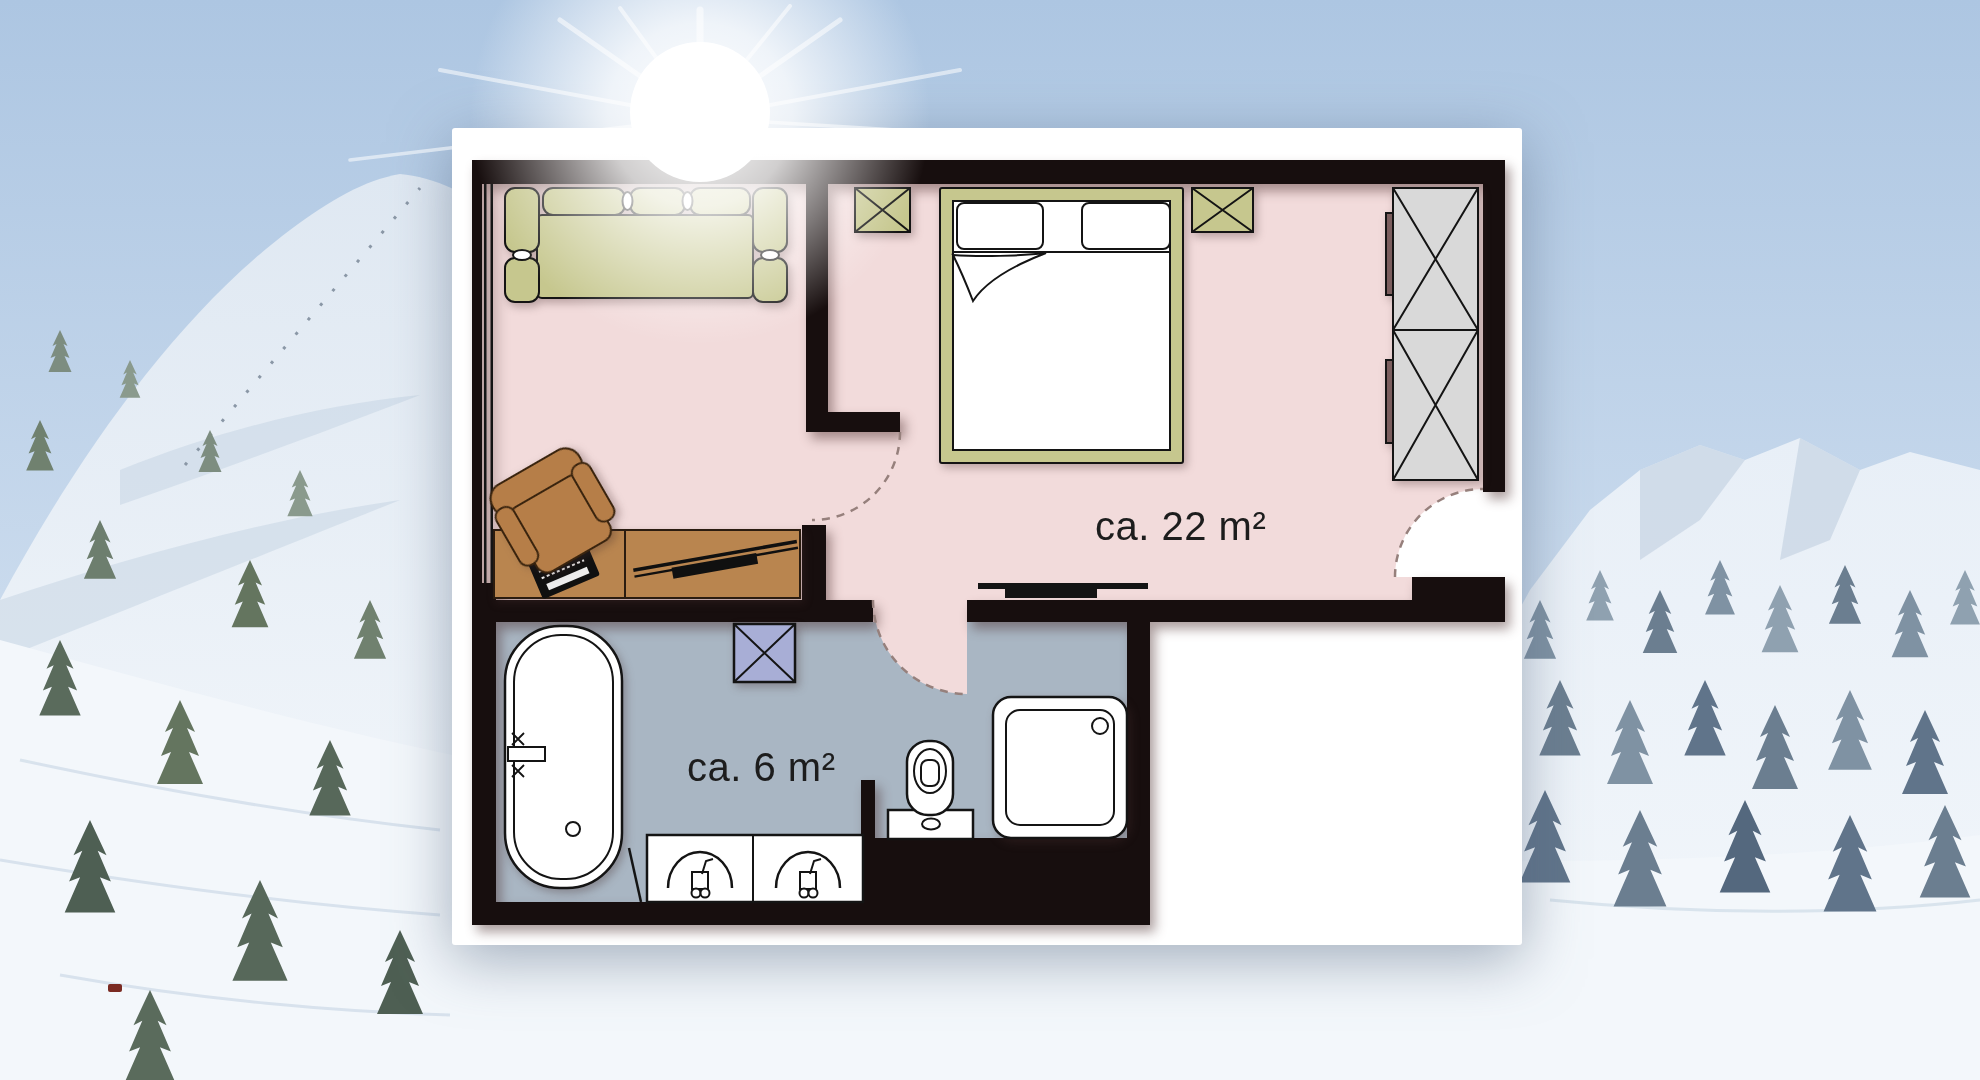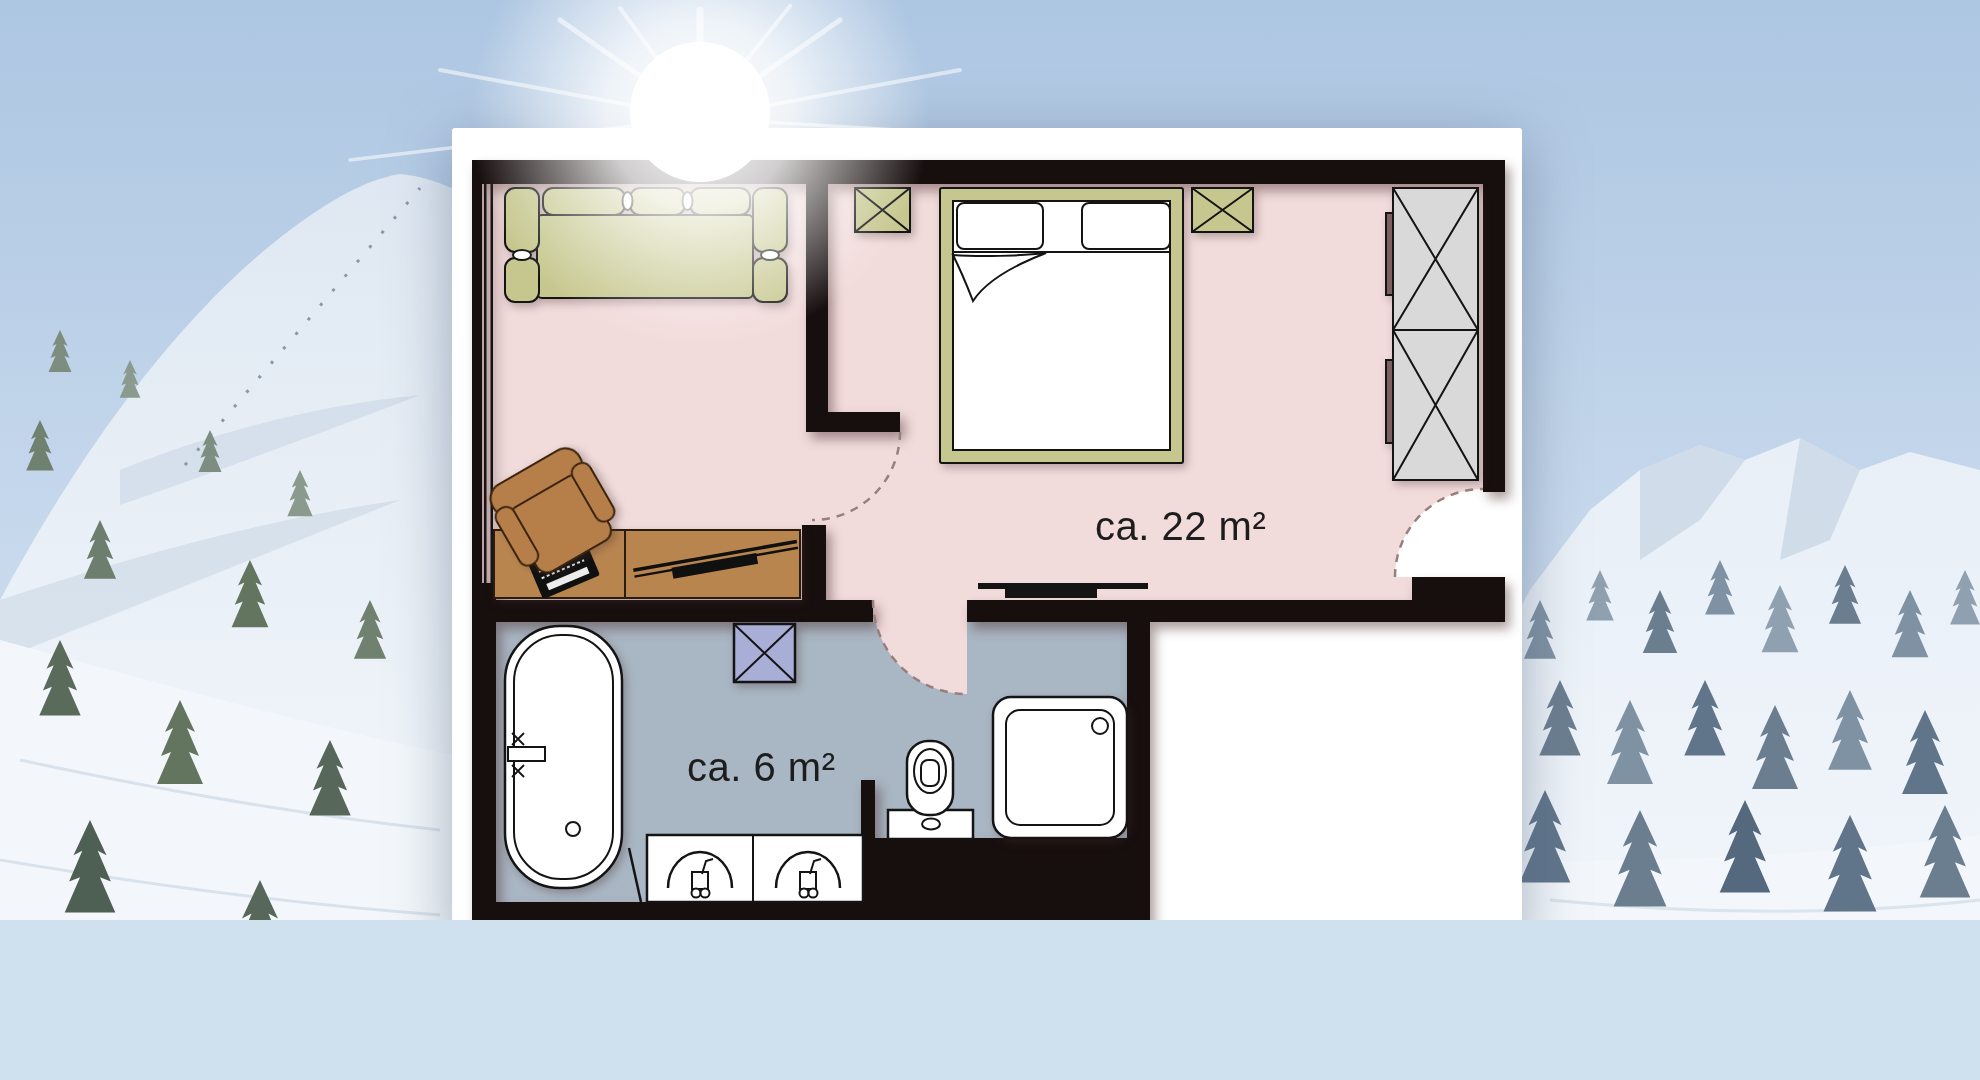--- a/index.html
+++ b/index.html
@@ -1,16 +1,16 @@
 <!DOCTYPE html>
 <html style="--wall: #170e0e; --card: #ffffff; --room_pink: #f2dbdb; --bath_blue: #a9b6c3; --furniture_olive: #c6c78e; --furniture_brown: #b9854f; --chair_brown: #b67e48; --wardrobe_gray: #d9d9d9; --vent_periwinkle: #a8aed6; --wardrobe_handle: #7b5e5e; --outline: #141414; --dash: #96807c; --label_text: #1d1d1d;"><head>
 <meta charset="utf-8">
 <style>
   html,body{margin:0;padding:0;background:#cfe0ef;}
-  .stage{position:relative;width:1980px;height:920px;overflow:hidden;
+  .stage{position:relative;width:1980px;height:1080px;overflow:hidden;
          font-family:"Liberation Sans", sans-serif;}
   svg{display:block}
   
   .wall{fill:var(--wall,#170e0e)}
   .pinkfill{fill:var(--room_pink,#f2dbdb)}
   .bathfill{fill:var(--bath_blue,#a9b6c3)}
   .olive{fill:var(--furniture_olive,#c6c78e)}
   .brown{fill:var(--furniture_brown,#b9854f)}
   .chair{fill:var(--chair_brown,#b67e48)}
   .grayf{fill:var(--wardrobe_gray,#d9d9d9)}

